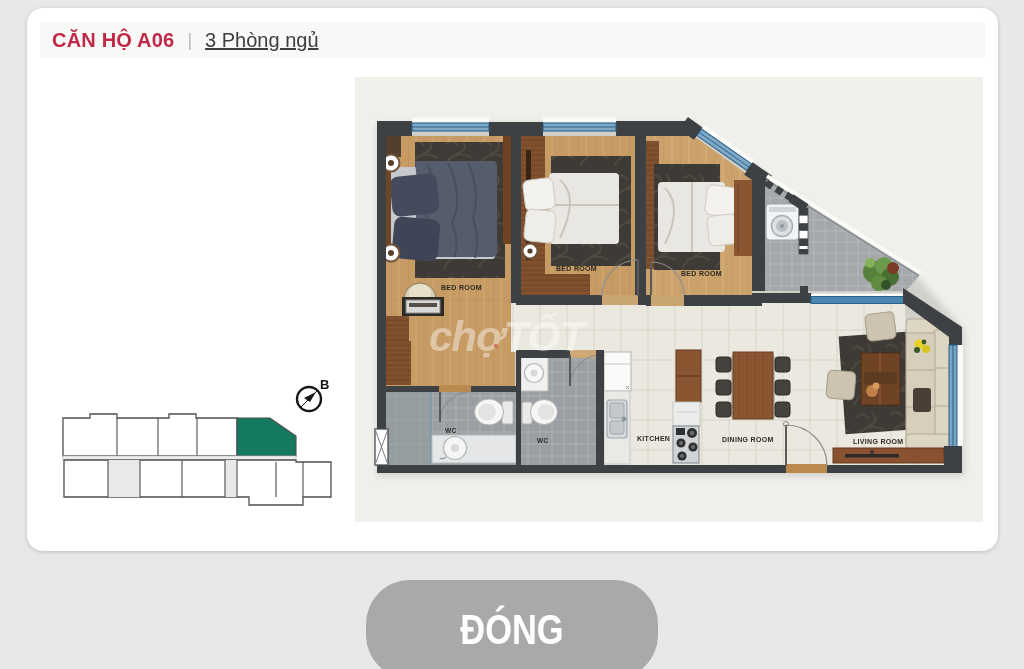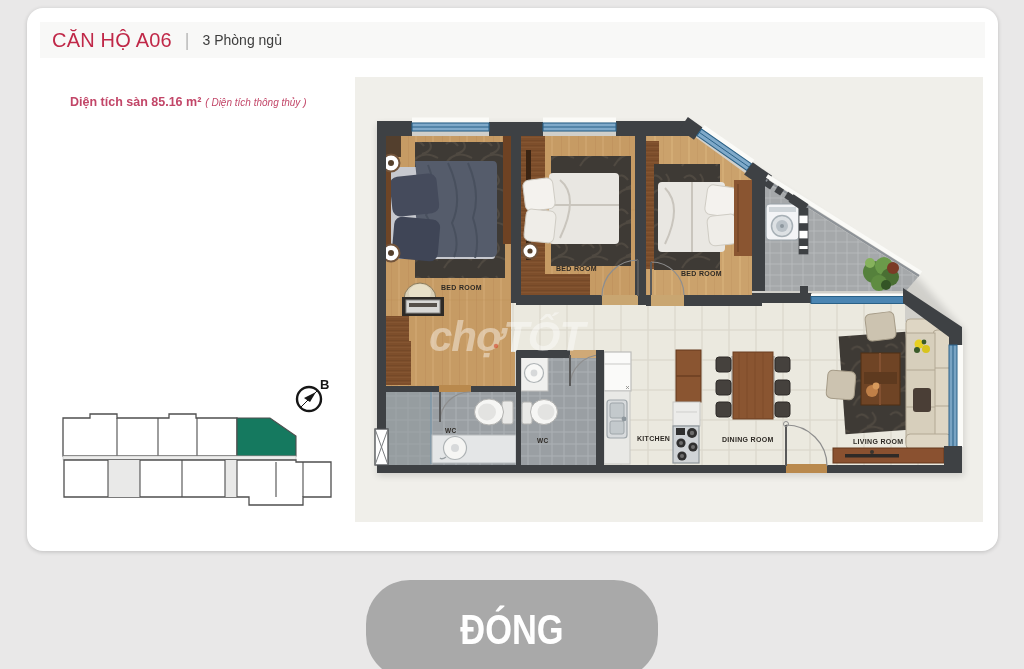--- a/index.html
+++ b/index.html
@@ -1,21 +1,21 @@
 <!DOCTYPE html>
 <html><head>
 <meta charset="utf-8">
 <style>
   html,body{margin:0;padding:0;}
   body{width:1024px;height:669px;background:#e9e8e8;font-family:"Liberation Sans",sans-serif;overflow:hidden;position:relative;}
   .card{position:absolute;left:27px;top:8px;width:971px;height:543px;background:#ffffff;border-radius:16px;box-shadow:0 1px 4px rgba(0,0,0,.18);}
   .hstrip{position:absolute;left:13px;top:14px;right:13px;height:36px;background:#f8f8f7;display:flex;align-items:center;}
-  .htitle{color:#c02848;font-weight:normal;font-size:20px;margin-left:12px;letter-spacing:.2px;}
+  .htitle{color:#c02848;font-weight:bold;font-size:20px;margin-left:12px;letter-spacing:.2px;}
   .hsep{color:#b9b9b9;font-size:18px;margin:0 13px 0 13px;font-weight:400;}
-  .hsub{color:#3d3d3d;font-size:14px;}
+  .hsub{color:#3d3d3d;font-size:20px;text-decoration:underline;}
   .area{position:absolute;left:43px;top:87px;color:#c24668;font-size:12.5px;}
   .area b{font-weight:bold;font-size:12.5px;}
   .area .it{font-style:italic;font-size:10px;margin-left:4px;}
   .panel{position:absolute;left:355px;top:77px;width:628px;height:445px;background:#f0efea;}
   .btn{position:absolute;left:366px;top:580px;width:292px;height:99px;background:#a9a9a9;border-radius:44px;display:flex;align-items:center;justify-content:center;}
   .btn span{color:#ffffff;font-weight:bold;font-size:42px;letter-spacing:0;transform:scaleX(.82);display:inline-block;}
   svg text{font-family:"Liberation Sans",sans-serif;}
 </style>
 </head>
 <body>
@@ -23,21 +23,20 @@
 <div class="card">
 
   <div class="hstrip">
 
     <span class="htitle">CĂN HỘ A06</span>
     <span class="hsep">|</span>
 
     <span class="hsub">3 Phòng ngủ</span>
   </div>
 
-  <div class="area"><b>Diện tích sàn 85.16 m²</b><span class="it">( Diện tích thông thủy )</span></div>
 </div>
 
 <div class="panel"></div>
 
 <svg id="plan" style="position:absolute;left:355px;top:77px;" width="628" height="445" viewBox="355 77 628 445">
 <defs>
   <pattern id="wd1" width="17" height="90" patternUnits="userSpaceOnUse">
     <rect width="17" height="90" fill="#c69b64"></rect>
     <line x1="0" y1="0" x2="0" y2="90" stroke="#b2814d" stroke-width="1" opacity=".55"></line>
     <line x1="8" y1="0" x2="8" y2="90" stroke="#d4ab76" stroke-width="2" opacity=".5"></line>

